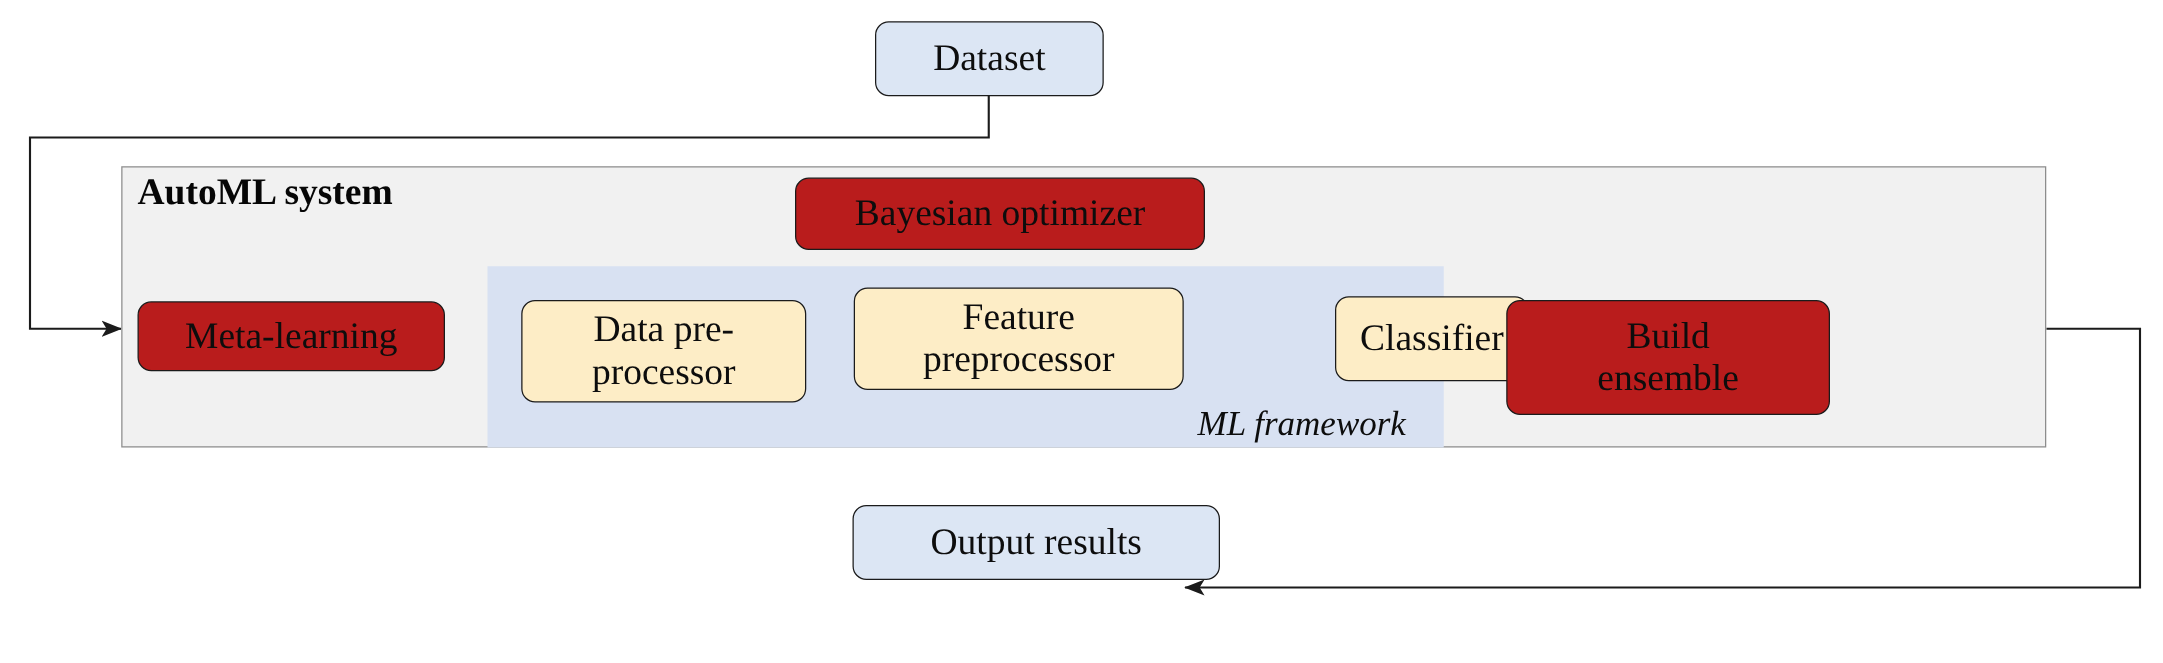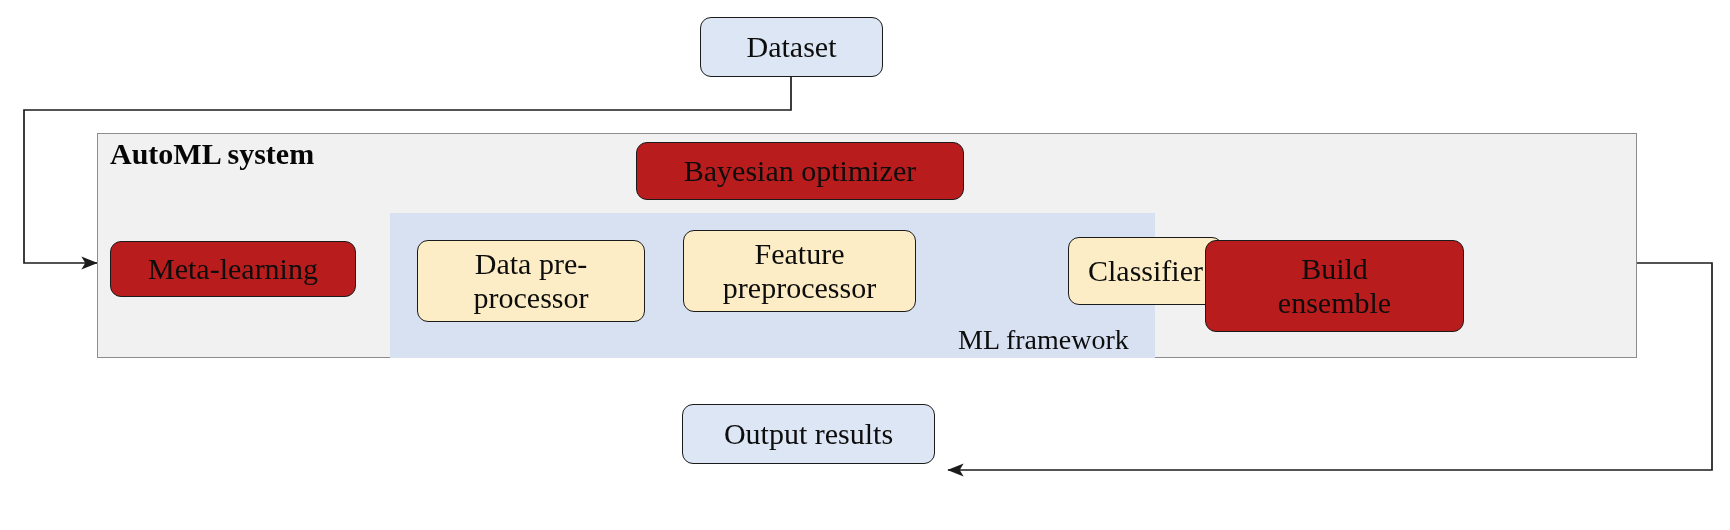--- a/index.html
+++ b/index.html
@@ -47,20 +47,21 @@
     color:#060606;
     z-index:4;
     white-space:nowrap;
   }
   .mlframe-label{
     position:absolute;
     font-size:28px;
     color:#0d0d0d;
     z-index:4;
     white-space:nowrap;
+    font-style:italic;
   }
   .two-line{flex-direction:column;}
 </style>
 </head>
 <body>
 
 <div id="root">
 
   <svg class="wires" viewBox="0 0 1730 530">
     <defs>
@@ -104,31 +105,31 @@
 
   <div class="node green" style="left:110px;top:241px;width:246px;height:56px;">
     <span>Meta-learning</span>
   </div>
 
   <div class="node cream two-line" style="left:417px;top:230px;width:228px;height:82px;margin-top:10px;">
     <span>Data pre-</span>
     <span>processor</span>
   </div>
 
-  <div class="node cream two-line" style="left:683px;top:230px;width:233px;height:82px;">
+  <div class="node cream two-line" style="left:683px;top:230px;width:264px;height:82px;">
     <span>Feature</span>
     <span>preprocessor</span>
   </div>
 
   <div class="node cream" style="left:1068px;top:237px;width:155px;height:68px;">
     <span>Classifier</span>
   </div>
 
   <div class="node green two-line" style="left:1205px;top:224px;width:259px;height:92px;margin-top:16px;">
     <span>Build</span>
     <span>ensemble</span>
   </div>
 
-  <div class="node blue" style="left:682px;top:404px;width:253px;height:60px;">
+  <div class="node blue" style="left:682px;top:404px;width:294px;height:60px;">
     <span>Output results</span>
   </div>
 
 </div>
 
 </body></html>

